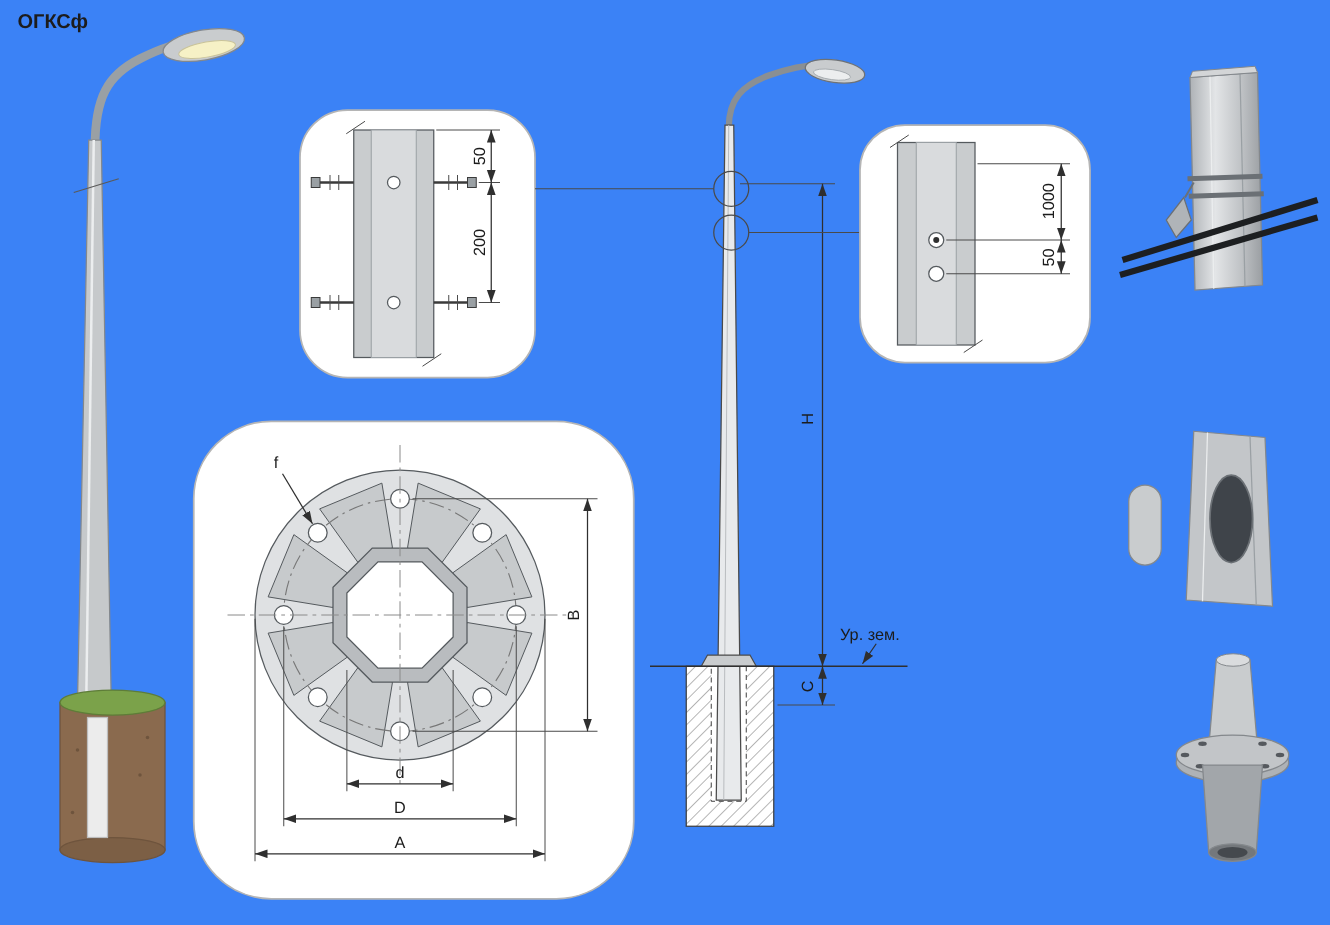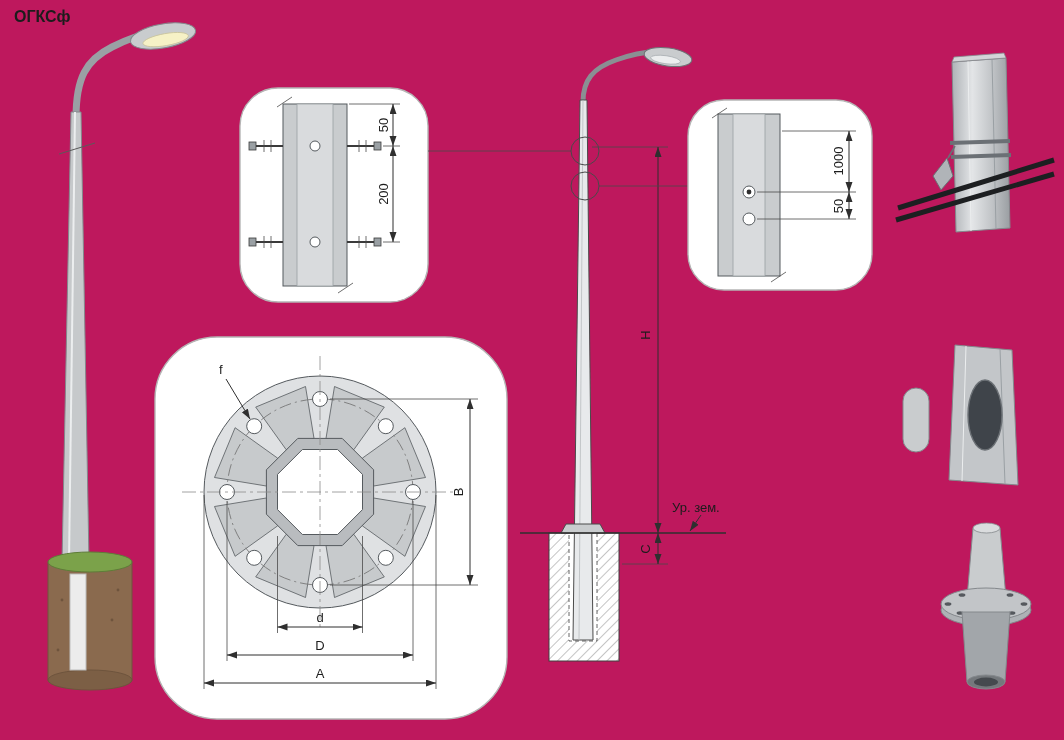--- a/index.html
+++ b/index.html
@@ -1,19 +1,19 @@
 <!DOCTYPE html>
 <html><head>
 <meta charset="utf-8">
 <style>
   html,body{margin:0;padding:0;background:#ffffff;}
   .page{
     position:relative;
     width:1064px;height:740px;
-    background:#be185d;
+    background:#3b82f6;
     outline:1px solid #a8a8a8;
     font-family:"Liberation Sans", sans-serif;
     overflow:hidden;
   }
   svg{display:block;}
   text{
     font-family:"Liberation Sans", sans-serif;
     fill:#1c1c1c;
   }
   .dim-text{font-size:13px;}

